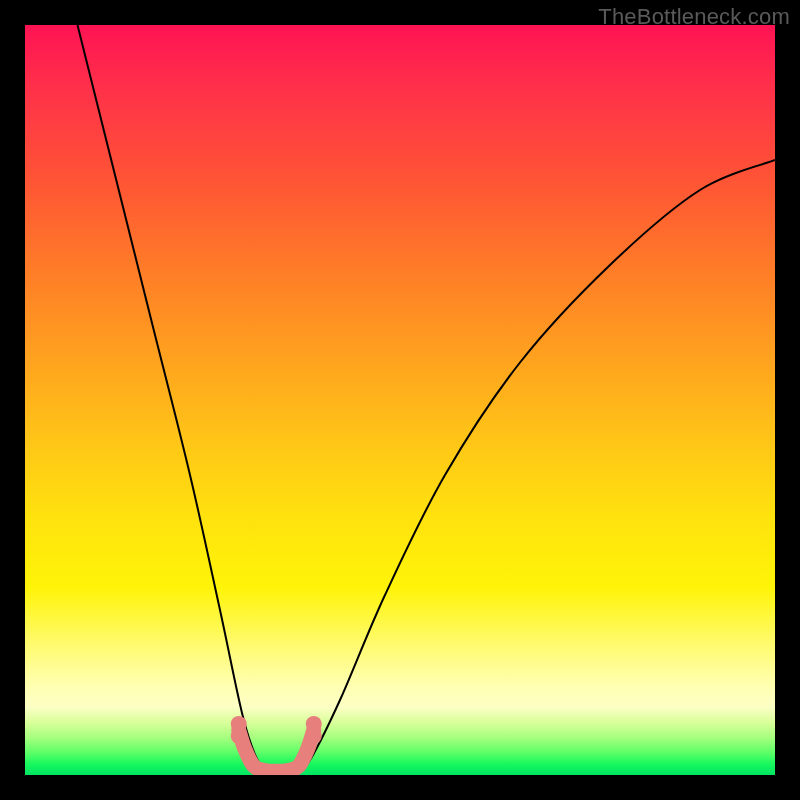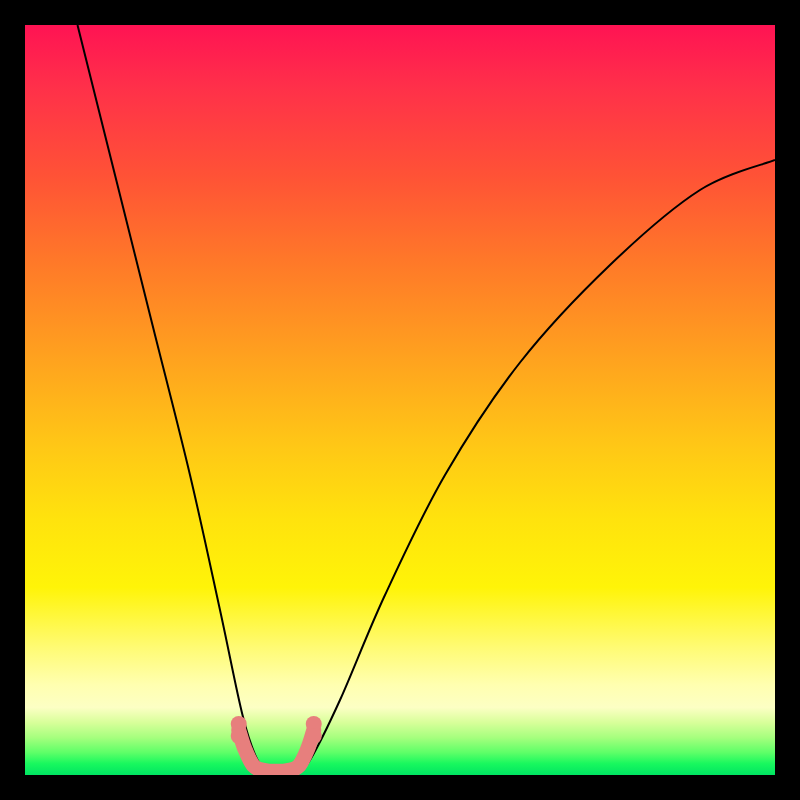--- a/index.html
+++ b/index.html
@@ -62,20 +62,21 @@
     position: absolute;
     inset: 0;
     width: 100%;
     height: 100%;
   }
 </style>
 </head>
 <body>
 
 <div class="outer">
+  <div class="watermark">TheBottleneck.com</div>
 
   <div class="plot-frame">
     <div class="gradient-bg"></div>
     <svg class="curves" viewBox="0 0 750 750" preserveAspectRatio="none">
       <g id="curve-layer">
           <path d="M 52.50000000000001 0 C 58.75 25.00, 77.50 100.00, 90.00 150.00 C 102.50 200.00, 115.00 250.00, 127.50 300.00 C 140.00 350.00, 153.75 402.50, 165.00 450.00 C 176.25 497.50, 186.25 545.00, 195.00 585.00 C 203.75 625.00, 211.25 665.00, 217.50 690.00 C 223.75 715.00, 227.50 725.00, 232.50 735.00 C 237.50 745.00, 245.00 747.50, 247.50 750.00" fill="none" stroke="#000" stroke-width="2"></path>
           <path d="M 270 750 C 272.50 747.50, 277.50 747.50, 285.00 735.00 C 292.50 722.50, 302.50 702.50, 315.00 675.00 C 327.50 647.50, 342.50 607.50, 360.00 570.00 C 377.50 532.50, 397.50 488.75, 420.00 450.00 C 442.50 411.25, 467.50 372.50, 495.00 337.50 C 522.50 302.50, 555.00 268.75, 585.00 240.00 C 615.00 211.25, 647.50 182.50, 675.00 165.00 C 702.50 147.50, 737.50 140.00, 750.00 135.00" fill="none" stroke="#000" stroke-width="2"></path>
         </g>
       <g id="marker-layer">
           <path d="M 213.74999999999997 705 C 214.75 708.13, 217.25 717.75, 219.75 723.75 C 222.25 729.75, 225.38 737.38, 228.75 741.00 C 232.13 744.63, 236.25 744.63, 240.00 745.50 C 243.75 746.38, 247.50 746.25, 251.25 746.25 C 255.00 746.25, 258.75 746.38, 262.50 745.50 C 266.25 744.63, 270.38 744.63, 273.75 741.00 C 277.13 737.38, 280.25 729.75, 282.75 723.75 C 285.25 717.75, 287.75 708.13, 288.75 705.00" fill="none" stroke="#e77f7d" stroke-width="15" stroke-linecap="round" stroke-linejoin="round"></path>

